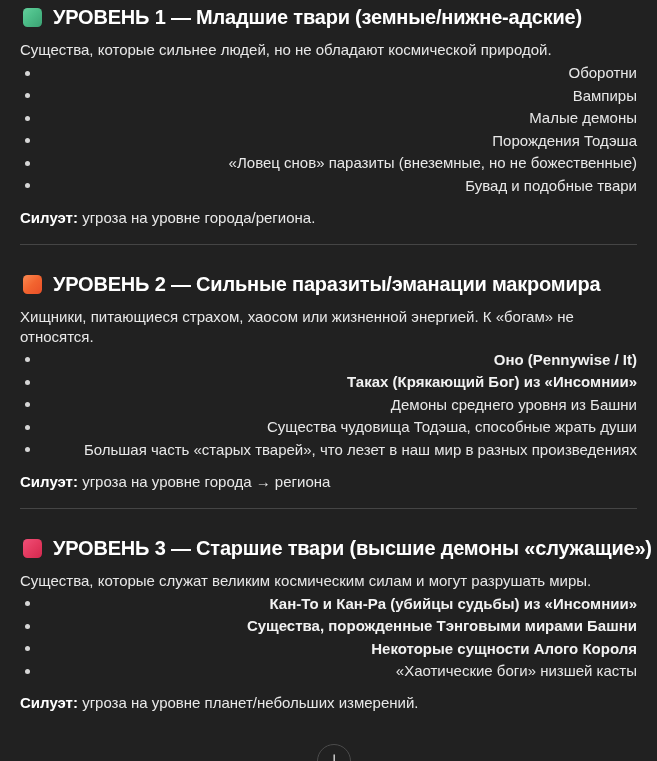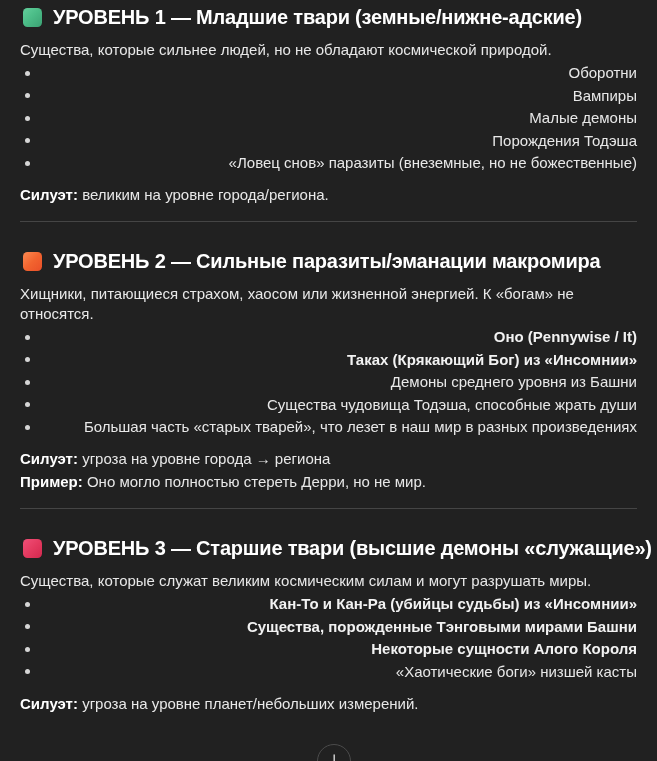--- a/index.html
+++ b/index.html
@@ -89,41 +89,41 @@
       <span class="sq sq-green"></span>
       <span>УРОВЕНЬ 1 — Младшие твари (земные/нижне-адские)</span>
     </h2>
     <p class="lead">Существа, которые сильнее людей, но не обладают космической природой.</p>
     <ul class="list">
       <li class="normal">Оборотни</li>
       <li class="normal">Вампиры</li>
       <li class="normal">Малые демоны</li>
       <li class="normal">Порождения Тодэша</li>
       <li class="normal">«Ловец снов» паразиты (внеземные, но не божественные)</li>
+      <li class="normal">Бувад и подобные твари</li>
     </ul>
-    <p class="meta"><strong>Силуэт:</strong><span> великим на уровне города/региона.</span></p>
+    <p class="meta"><strong>Силуэт:</strong><span> угроза на уровне города/региона.</span></p>
   </section>
 
   <hr class="divider">
 
   <section>
     <h2 class="title">
       <span class="sq sq-orange"></span>
       <span>УРОВЕНЬ 2 — Сильные паразиты/эманации макромира</span>
     </h2>
     <p class="lead">Хищники, питающиеся страхом, хаосом или жизненной энергией. К «богам» не относятся.</p>
     <ul class="list">
       <li class="bold">Оно (Pennywise / It)</li>
       <li class="bold">Таках (Крякающий Бог) из «Инсомнии»</li>
       <li class="normal">Демоны среднего уровня из Башни</li>
       <li class="normal">Существа чудовища Тодэша, способные жрать души</li>
       <li class="normal">Большая часть «старых тварей», что лезет в наш мир в разных произведениях</li>
     </ul>
     <p class="meta"><strong>Силуэт:</strong><span> угроза на уровне города → региона</span></p>
-    <p class="meta"><strong>Пример:</strong><span> Оно могло полностью стереть Дерри, но не мир.</span></p>
   </section>
 
   <hr class="divider">
 
   <section>
     <h2 class="title">
       <span class="sq sq-red"></span>
       <span>УРОВЕНЬ 3 — Старшие твари (высшие демоны «служащие»)</span>
     </h2>
     <p class="lead">Существа, которые служат великим космическим силам и могут разрушать миры.</p>

